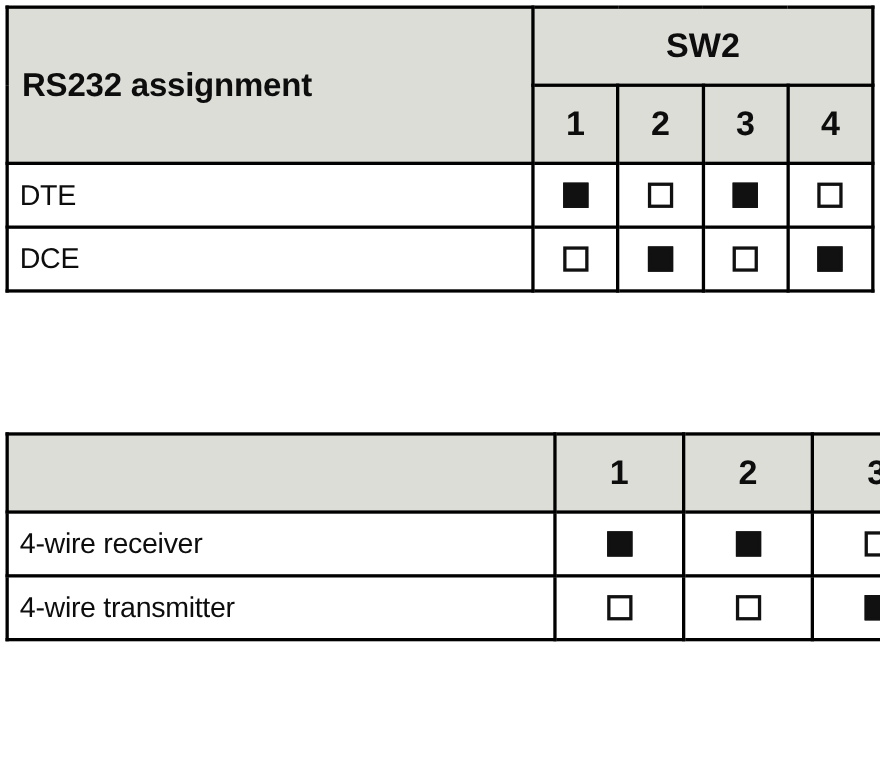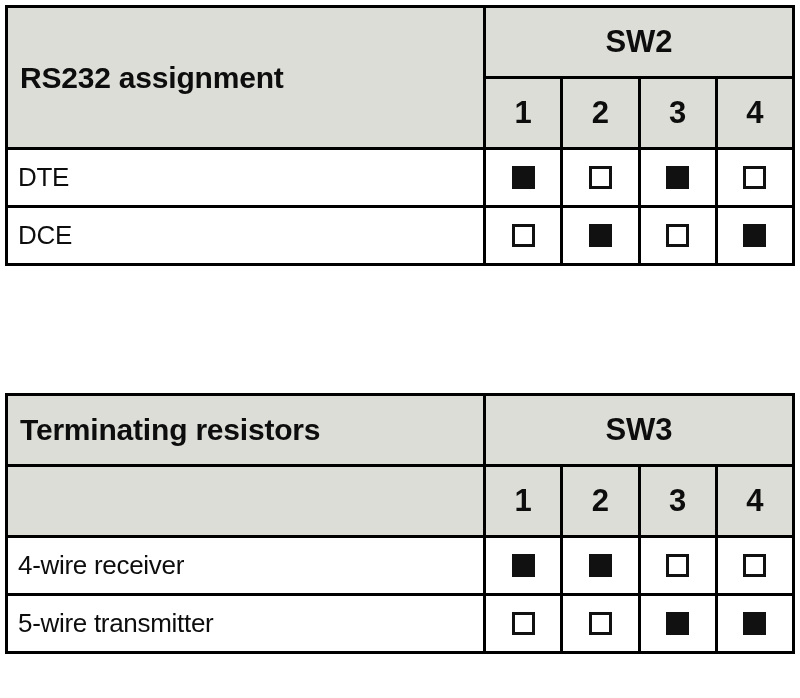--- a/index.html
+++ b/index.html
@@ -150,42 +150,38 @@
       <td class="cell-sym c-sw"><span class="sym off"></span></td>
       <td class="cell-sym c-sw"><span class="sym on"></span></td>
       <td class="cell-sym c-sw"><span class="sym off"></span></td>
       <td class="cell-sym c-sw"><span class="sym on"></span></td>
     </tr>
   </tbody>
 </table>
 
 <table id="table-term" class="dip-table">
   <tbody>
-    <tr class="r-hdr1">
-      <td class="hdr hdr-title c-label">Terminating resistors</td>
-      <td class="hdr hdr-sw" colspan="4">SW3</td>
-    </tr>
     <tr class="r-hdr2">
       <td class="hdr c-label"></td>
       <td class="hdr hdr-num c-sw">1</td>
       <td class="hdr hdr-num c-sw">2</td>
       <td class="hdr hdr-num c-sw">3</td>
       <td class="hdr hdr-num c-sw">4</td>
     </tr>
 
     <tr class="r-body">
       <td class="row-label c-label">4-wire receiver</td>
       <td class="cell-sym c-sw"><span class="sym on"></span></td>
       <td class="cell-sym c-sw"><span class="sym on"></span></td>
       <td class="cell-sym c-sw"><span class="sym off"></span></td>
       <td class="cell-sym c-sw"><span class="sym off"></span></td>
     </tr>
 
     <tr class="r-body">
-      <td class="row-label c-label">5-wire transmitter</td>
+      <td class="row-label c-label">4-wire transmitter</td>
       <td class="cell-sym c-sw"><span class="sym off"></span></td>
       <td class="cell-sym c-sw"><span class="sym off"></span></td>
       <td class="cell-sym c-sw"><span class="sym on"></span></td>
       <td class="cell-sym c-sw"><span class="sym on"></span></td>
     </tr>
 
   </tbody>
 </table>
 
 </body></html>

